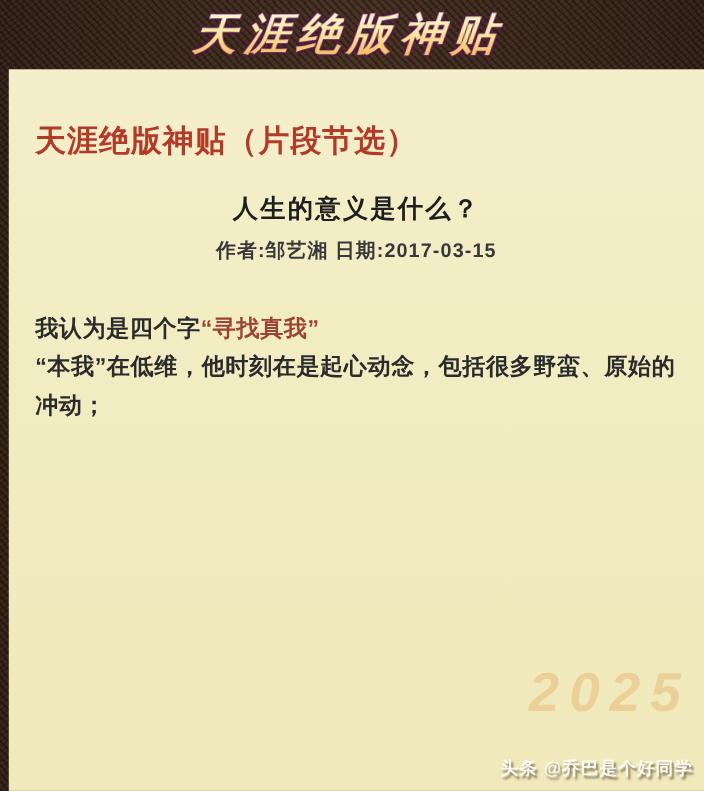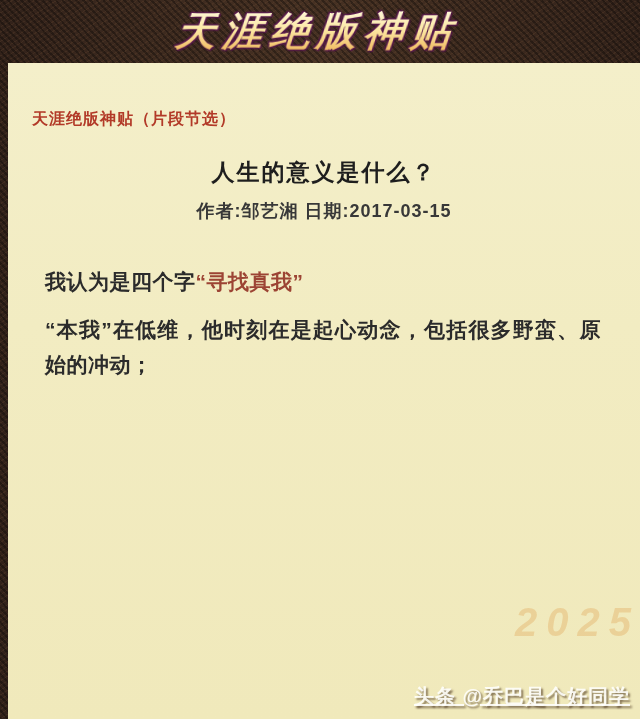--- a/index.html
+++ b/index.html
@@ -22,48 +22,47 @@
     -webkit-background-clip:text;background-clip:text;color:transparent;
     filter:drop-shadow(1px 1px 0 #55164a) drop-shadow(-1px -1px 0 #55164a) drop-shadow(0 0 1px #55164a);
     transform:skewX(-6deg);
   }
   .paper{
     position:absolute;left:8px;top:63px;right:0;bottom:0;
     background:linear-gradient(180deg,#f4efca 0%,#f2ecc2 40%,#f0e9bb 100%);
   }
   .tag{
     margin:46px 0 0 24px;
-    color:#b23a28;font-size:16px;font-weight:700;letter-spacing:1px;
+    color:#b23a28;font-size:28px;font-weight:700;letter-spacing:1px;
   }
   .post-title{
     text-align:center;margin-top:27px;
     font-size:23px;font-weight:800;color:#1e1e1e;letter-spacing:2px;
   }
   .byline{
     text-align:center;margin-top:11px;
     font-size:18px;color:#383838;letter-spacing:1px;font-weight:700;
   }
   .body-text{
     margin:41px 26px 0 24px;
     font-size:21px;line-height:35px;color:#2b2b2b;
     text-align:justify;letter-spacing:0.5px;font-weight:600;
   }
-  .body-text p{margin:13px;}
+  .body-text p{margin:0;}
   .highlight{color:#9c4434;font-weight:700;}
   .ghost-year{
-    position:absolute;right:0;top:600px;
-    font-size:40px;font-weight:800;font-style:italic;
+    position:absolute;right:12px;top:600px;
+    font-size:50px;font-weight:800;font-style:italic;
     color:#df9a44;opacity:0.30;letter-spacing:9px;
   }
   .credit{
     position:absolute;right:10px;bottom:9px;
-    font-size:20px;font-weight:700;letter-spacing:1px;
+    font-size:16px;font-weight:700;letter-spacing:1px;
     color:rgba(255,255,252,0.9);
     text-shadow:2px 2px 2px rgba(66,44,22,0.6);
-    text-decoration:underline;
   }
 </style>
 </head>
 <body>
 
 <div class="banner">
   <div class="banner-title">天涯绝版神贴</div>
 </div>
 
 <div class="paper">

